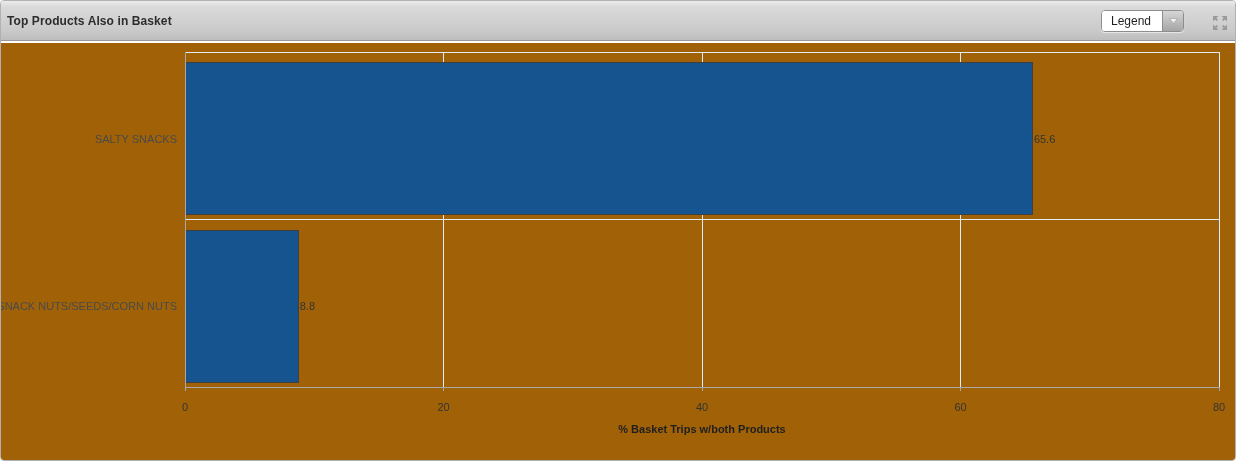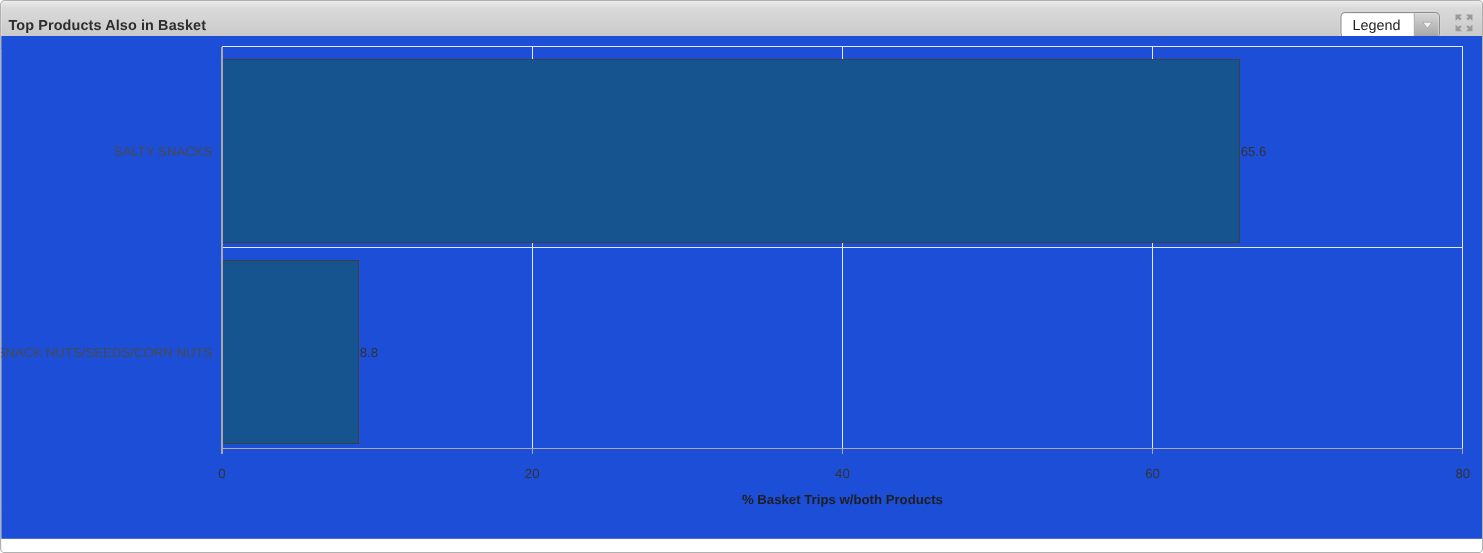--- a/index.html
+++ b/index.html
@@ -9,35 +9,35 @@
     border:1px solid #b1b1b1; border-radius:4px;
     background:#fff; overflow:hidden;
   }
   .header {
     position:relative; height:40px;
     background:linear-gradient(to bottom, #ececec 0%, #dadada 15%, #cacaca 75%, #bdbdbd 100%);
     border-bottom:1px solid #9b9b9b;
     display:flex; align-items:center; padding:0 6px;
   }
   .header-title { font-size:12px; font-weight:bold; color:#2d2d2d; letter-spacing:0.1px; }
-  .header-controls { margin-left:auto; display:flex; align-items:flex-start; gap:11px; }
+  .header-controls { margin-left:auto; display:flex; align-items:flex-end; gap:27px; }
   .legend-dropdown {
     display:flex; align-items:stretch; height:22px;
     border:1px solid #8d8d8d; border-radius:4px;
     background:#fff; overflow:hidden; cursor:pointer;
     box-shadow:0 1px 1px rgba(255,255,255,0.6);
   }
   .legend-text { font-size:12px; color:#1f1f1f; padding:3px 10px 0 9px; width:60px; background:#fff; }
   .legend-arrow-btn {
     width:21px; background:linear-gradient(to bottom,#d6d6d6,#a5a5a5);
     border-left:1px solid #8d8d8d; border-radius:0 3px 3px 0;
     display:flex; align-items:center; justify-content:center;
   }
   .maximize-btn { width:18px; height:18px; display:flex; align-items:center; justify-content:center; cursor:pointer; }
-  .chart-region { position:absolute; left:0; top:29px; width:1234px; height:419px; background:#1d4ed8; }
+  .chart-region { position:absolute; left:0; top:42px; width:1234px; height:419px; background:#a16207; }
   .cat-label  { font-family:"Liberation Sans",sans-serif; font-size:11px; fill:#4a4a4a; }
   .val-label  { font-family:"Liberation Sans",sans-serif; font-size:11px; fill:#333333; }
   .tick-label { font-family:"Liberation Sans",sans-serif; font-size:11px; fill:#333333; }
   .axis-title { font-family:"Liberation Sans",sans-serif; font-size:11px; font-weight:bold; fill:#1f1f1f; }
 </style>
 </head>
 <body>
 
 <div class="widget">
   <div class="header">

